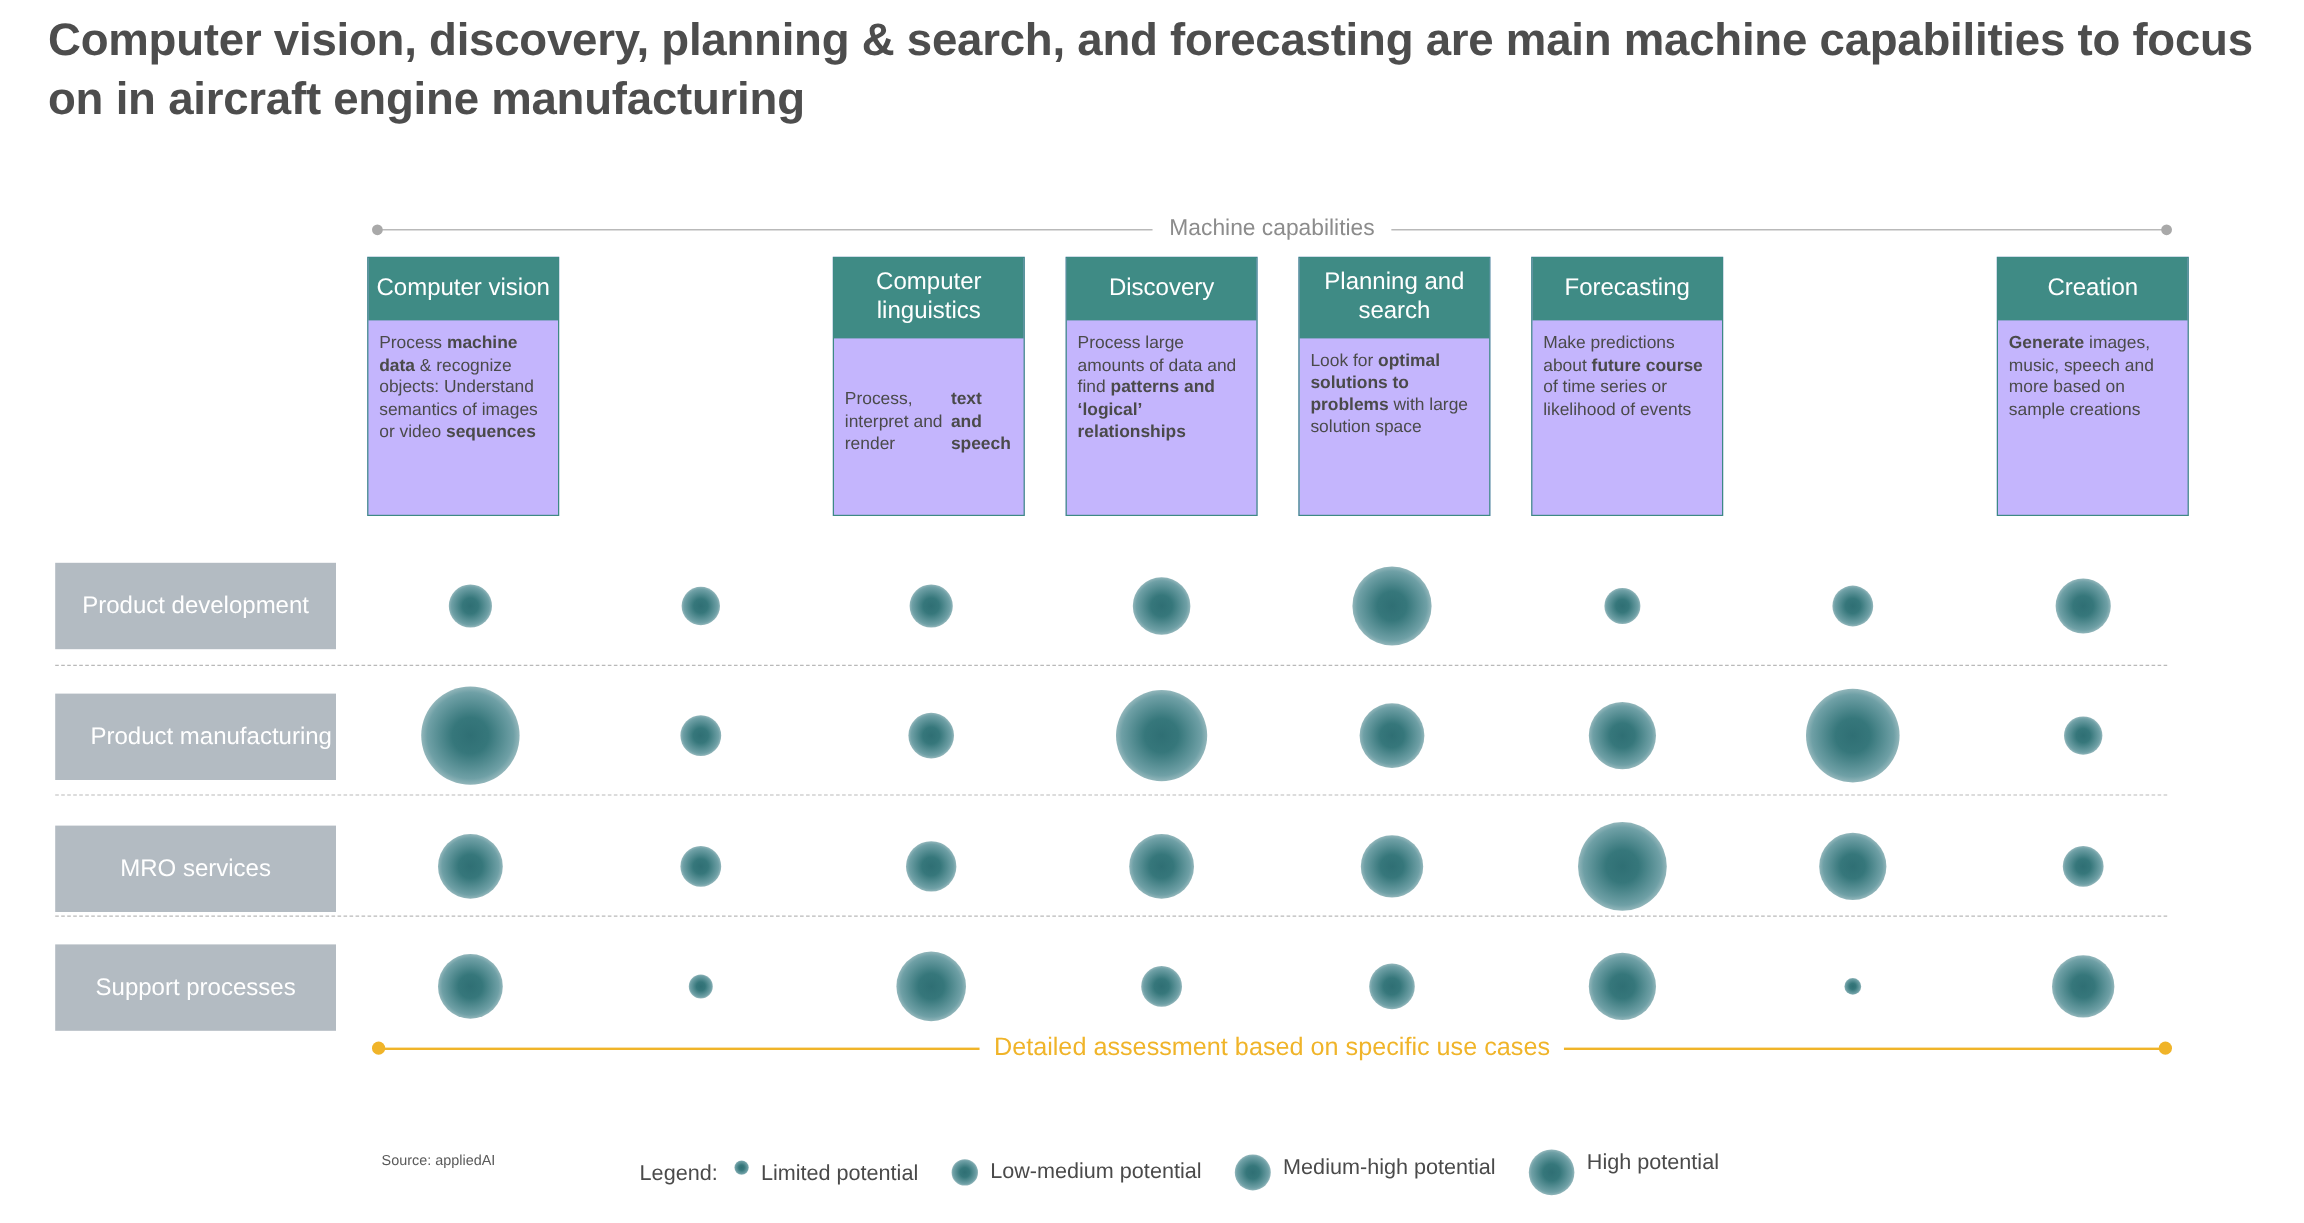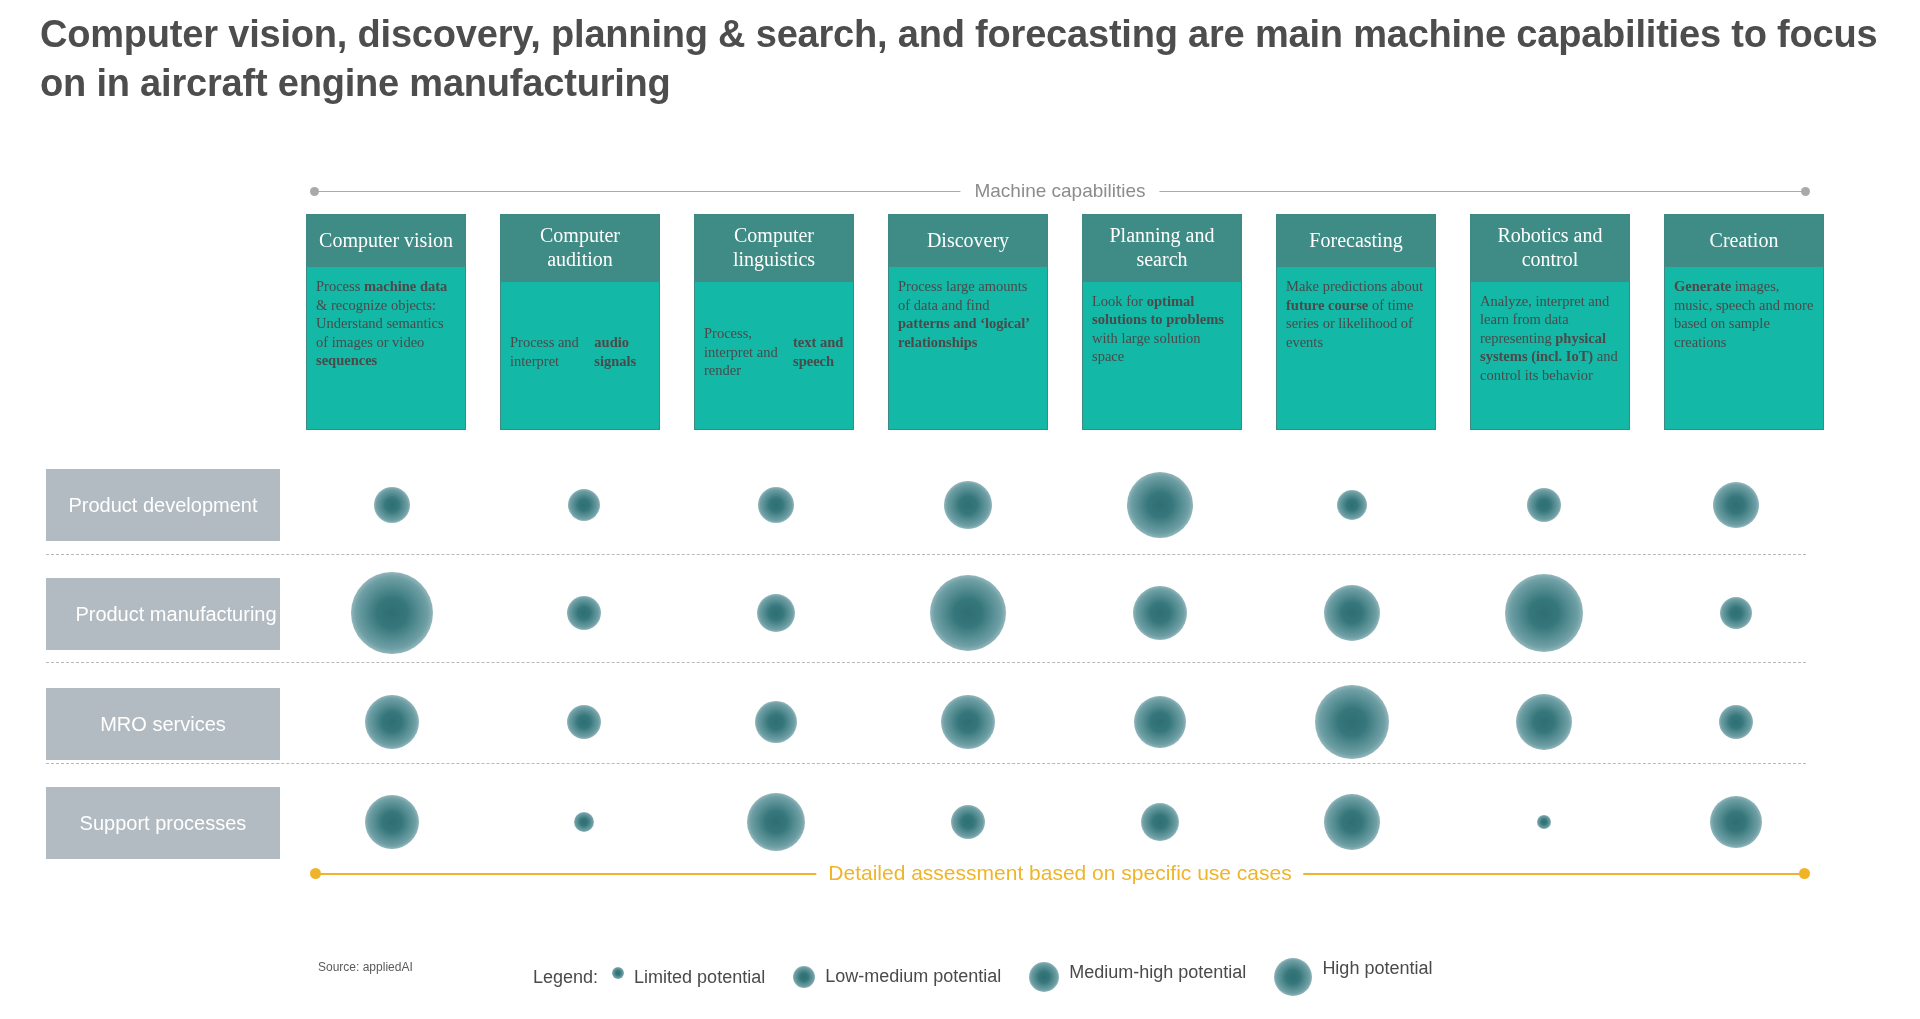--- a/index.html
+++ b/index.html
@@ -75,23 +75,22 @@
     top: 214px;
     width: 1504px;
     height: 220px;
   }
   .card {
     position: absolute;
     top: 0;
     width: 160px;
     border: 1px solid #3d8a84;
     box-sizing: border-box;
-    background: #14b8a6;
+    background: #c4b5fd;
     height: 216px;
-    font-family: Liberation Serif, serif;
   }
   .card-head {
     background: #3f8b85;
     color: #ffffff;
     text-align: center;
     font-size: 20px;
     line-height: 1.22;
     padding: 8px 4px 10px 4px;
     min-height: 52px;
     box-sizing: border-box;
@@ -221,43 +220,35 @@
   <div class="cap-dot left"></div>
   <div class="cap-dot right"></div>
   <div class="cap-label">Machine capabilities</div>
 </div>
 
 <div class="cards">
   <div class="card" style="left:0px;">
     <div class="card-head">Computer vision</div>
     <div class="card-body">Process <b>machine data</b> &amp; recognize objects: Understand semantics of images or video <b>sequences</b></div>
   </div>
-  <div class="card vcenter" style="left:194px;">
-    <div class="card-head">Computer audition</div>
-    <div class="card-body">Process and interpret <b>audio signals</b></div>
-  </div>
   <div class="card vcenter" style="left:388px;">
     <div class="card-head">Computer linguistics</div>
     <div class="card-body">Process, interpret and render <b>text and speech</b></div>
   </div>
   <div class="card" style="left:582px;">
     <div class="card-head">Discovery</div>
     <div class="card-body">Process large amounts of data and find <b>patterns and ‘logical’ relationships</b></div>
   </div>
   <div class="card" style="left:776px;">
     <div class="card-head">Planning and search</div>
     <div class="card-body">Look for <b>optimal solutions to problems</b> with large solution space</div>
   </div>
   <div class="card" style="left:970px;">
     <div class="card-head">Forecasting</div>
     <div class="card-body">Make predictions about <b>future course</b> of time series or likelihood of events</div>
-  </div>
-  <div class="card" style="left:1164px;">
-    <div class="card-head">Robotics and control</div>
-    <div class="card-body">Analyze, interpret and learn from data representing <b>physical systems (incl. IoT)</b> and control its behavior</div>
   </div>
   <div class="card" style="left:1358px;">
     <div class="card-head">Creation</div>
     <div class="card-body"><b>Generate</b> images, music, speech and more based on sample creations</div>
   </div>
 </div>
 
 <div class="rowlabel" style="top:469px;">Product development</div>
 <div class="rowlabel" style="top:578px;padding-left:26px;">Product manufacturing</div>
 <div class="rowlabel" style="top:688px;">MRO services</div>

